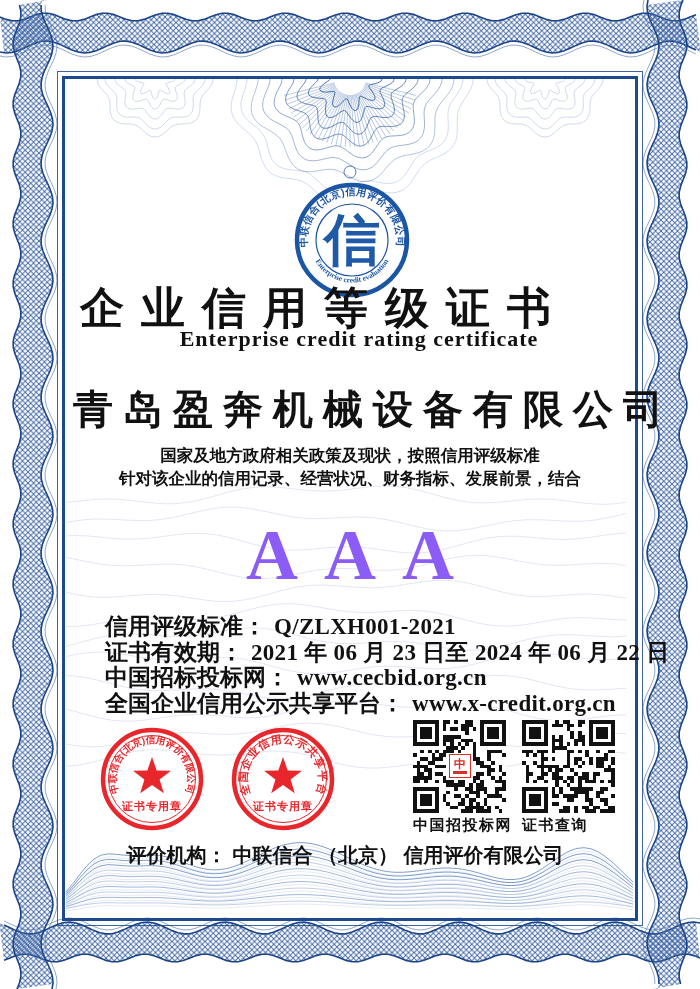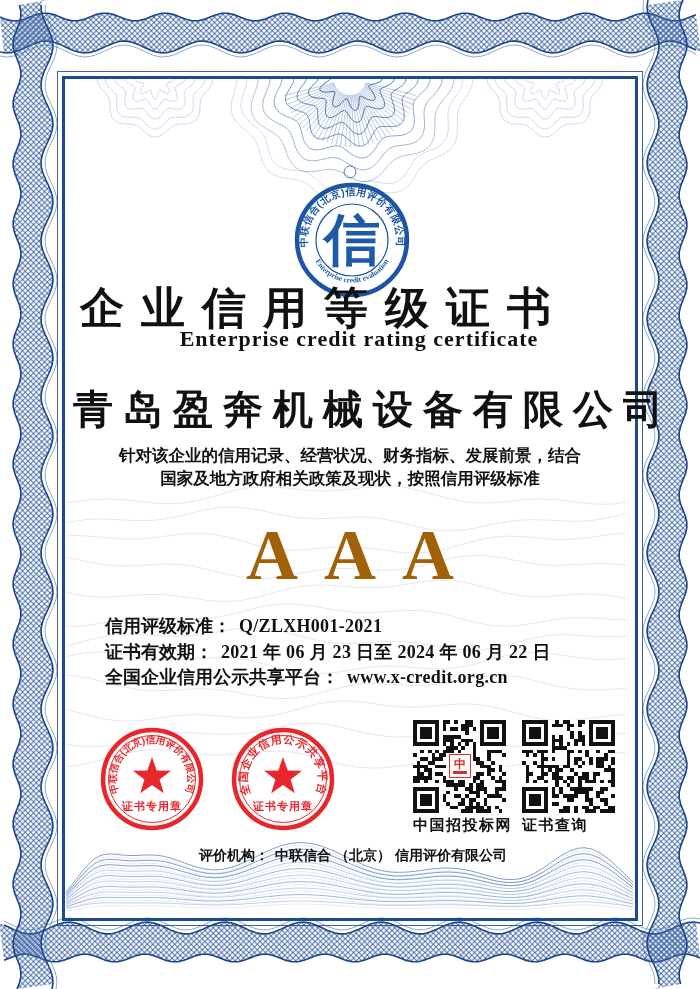--- a/index.html
+++ b/index.html
@@ -22,21 +22,21 @@
   .certno{left:63px;top:354px;width:574px;text-align:center;font-size:19px;line-height:24px;font-weight:700;}
   .certno .num{font-family:"Liberation Serif","DejaVu Serif",serif;letter-spacing:1px;margin-left:10px;}
 
   .company{left:63px;top:385px;width:574px;text-align:left;font-size:40px;line-height:48px;
            font-weight:900;letter-spacing:10px;padding-left:10px;box-sizing:border-box;white-space:nowrap;}
   .desc{left:63px;top:444px;width:574px;text-align:center;font-size:16.5px;line-height:23px;font-weight:700;}
   .rating{left:63px;top:516px;width:574px;text-align:center;font-size:72px;line-height:78px;font-weight:700;
           letter-spacing:26px;padding-left:26px;box-sizing:border-box;
           font-family:"Liberation Serif","DejaVu Serif",serif;}
   .info{left:105px;top:614px;width:500px;}
-  .irow{height:25.5px;line-height:25.5px;font-size:18px;font-weight:700;white-space:nowrap;}
+  .irow{height:25.5px;line-height:25.5px;font-size:23px;font-weight:700;white-space:nowrap;}
   .irow .ival{font-family:"Liberation Serif","DejaVu Serif",serif;margin-left:8px;letter-spacing:.3px;}
 
   .seal{width:104px;height:104px;}
   .seal svg{overflow:visible;}
   .s1{left:100px;top:727px;}
   .s2{left:231px;top:727px;}
   .sealRing1{font-size:9.6px;font-weight:700;fill:#e8272c;}
   .sealRing2{font-size:11px;font-weight:700;fill:#e8272c;letter-spacing:1px;}
   .sealBottom{font-size:11px;font-weight:700;fill:#e8272c;letter-spacing:1px;}
 
@@ -44,21 +44,21 @@
   .q1{left:413px;top:720px;}
   .q2{left:522px;top:720px;}
   .qlogo{position:absolute;left:36px;top:34px;width:22px;height:24px;background:#fff;border:1.5px solid #d93025;
          box-sizing:border-box;display:flex;align-items:center;justify-content:center;flex-direction:column;}
   .qlogo .g{color:#d93025;font-size:12px;font-weight:900;line-height:12px;}
   .qlogo .b{width:14px;height:3px;background:#d93025;margin-top:1px;}
   .qlabel{top:816px;width:93px;text-align:left;font-size:15px;font-weight:700;letter-spacing:1.5px;white-space:nowrap;}
   .ql1{left:413px;}
   .ql2{left:522px;}
 
-  .footer{left:66px;top:845px;width:574px;text-align:center;font-size:14px;line-height:20px;font-weight:700;white-space:nowrap;}
+  .footer{left:58px;top:845px;width:574px;text-align:center;font-size:20px;line-height:20px;font-weight:700;white-space:nowrap;}
   .footer span{margin:0 3px;}
 </style>
 </head>
 <body>
 
 <div class="cert">
 
   <svg id="deco" width="700" height="989">
     <defs>
       <pattern id="lat" width="5.5" height="5.5" patternUnits="userSpaceOnUse">
@@ -207,32 +207,35 @@
       <text class="lgC" x="60" y="79" text-anchor="middle">信</text>
     </svg>
   </div>
 
   <div class="layer abs title">企业信用等级证书</div>
   <div class="layer abs sub serif">Enterprise credit rating certificate</div>
 
   <div class="layer abs company">青岛盈奔机械设备有限公司</div>
 
   <div class="layer abs desc">
+    <div>国家及地方政府相关政策及现状，按照信用评级标准</div>
     <div>针对该企业的信用记录、经营状况、财务指标、发展前景，结合</div>
-    <div>国家及地方政府相关政策及现状，按照信用评级标准</div>
   </div>
 
-  <div class="layer abs rating" id="rating" style="color: #a16207;">AAA</div>
+  <div class="layer abs rating" id="rating" style="color: #8b5cf6;">AAA</div>
 
   <div class="layer abs info">
     <div class="irow">
       <span class="ilbl">信用评级标准：</span><span class="ival">Q/ZLXH001-2021</span>
     </div>
     <div class="irow">
       <span class="ilbl">证书有效期：</span><span class="ival">2021 年 06 月 23 日至 2024 年 06 月 22 日</span>
+    </div>
+    <div class="irow">
+      <span class="ilbl">中国招标投标网：</span><span class="ival">www.cecbid.org.cn</span>
     </div>
     <div class="irow">
       <span class="ilbl">全国企业信用公示共享平台：</span><span class="ival">www.x-credit.org.cn</span>
     </div>
   </div>
 
   <div class="layer abs seal s1">
     <svg viewBox="0 0 104 104" width="104" height="104" class="sealsvg">
       <circle cx="52" cy="52" r="49" fill="none" stroke="#e8272c" stroke-width="4.5"></circle>
       <circle cx="52" cy="52" r="43.5" fill="none" stroke="#e8272c" stroke-width="1"></circle>

